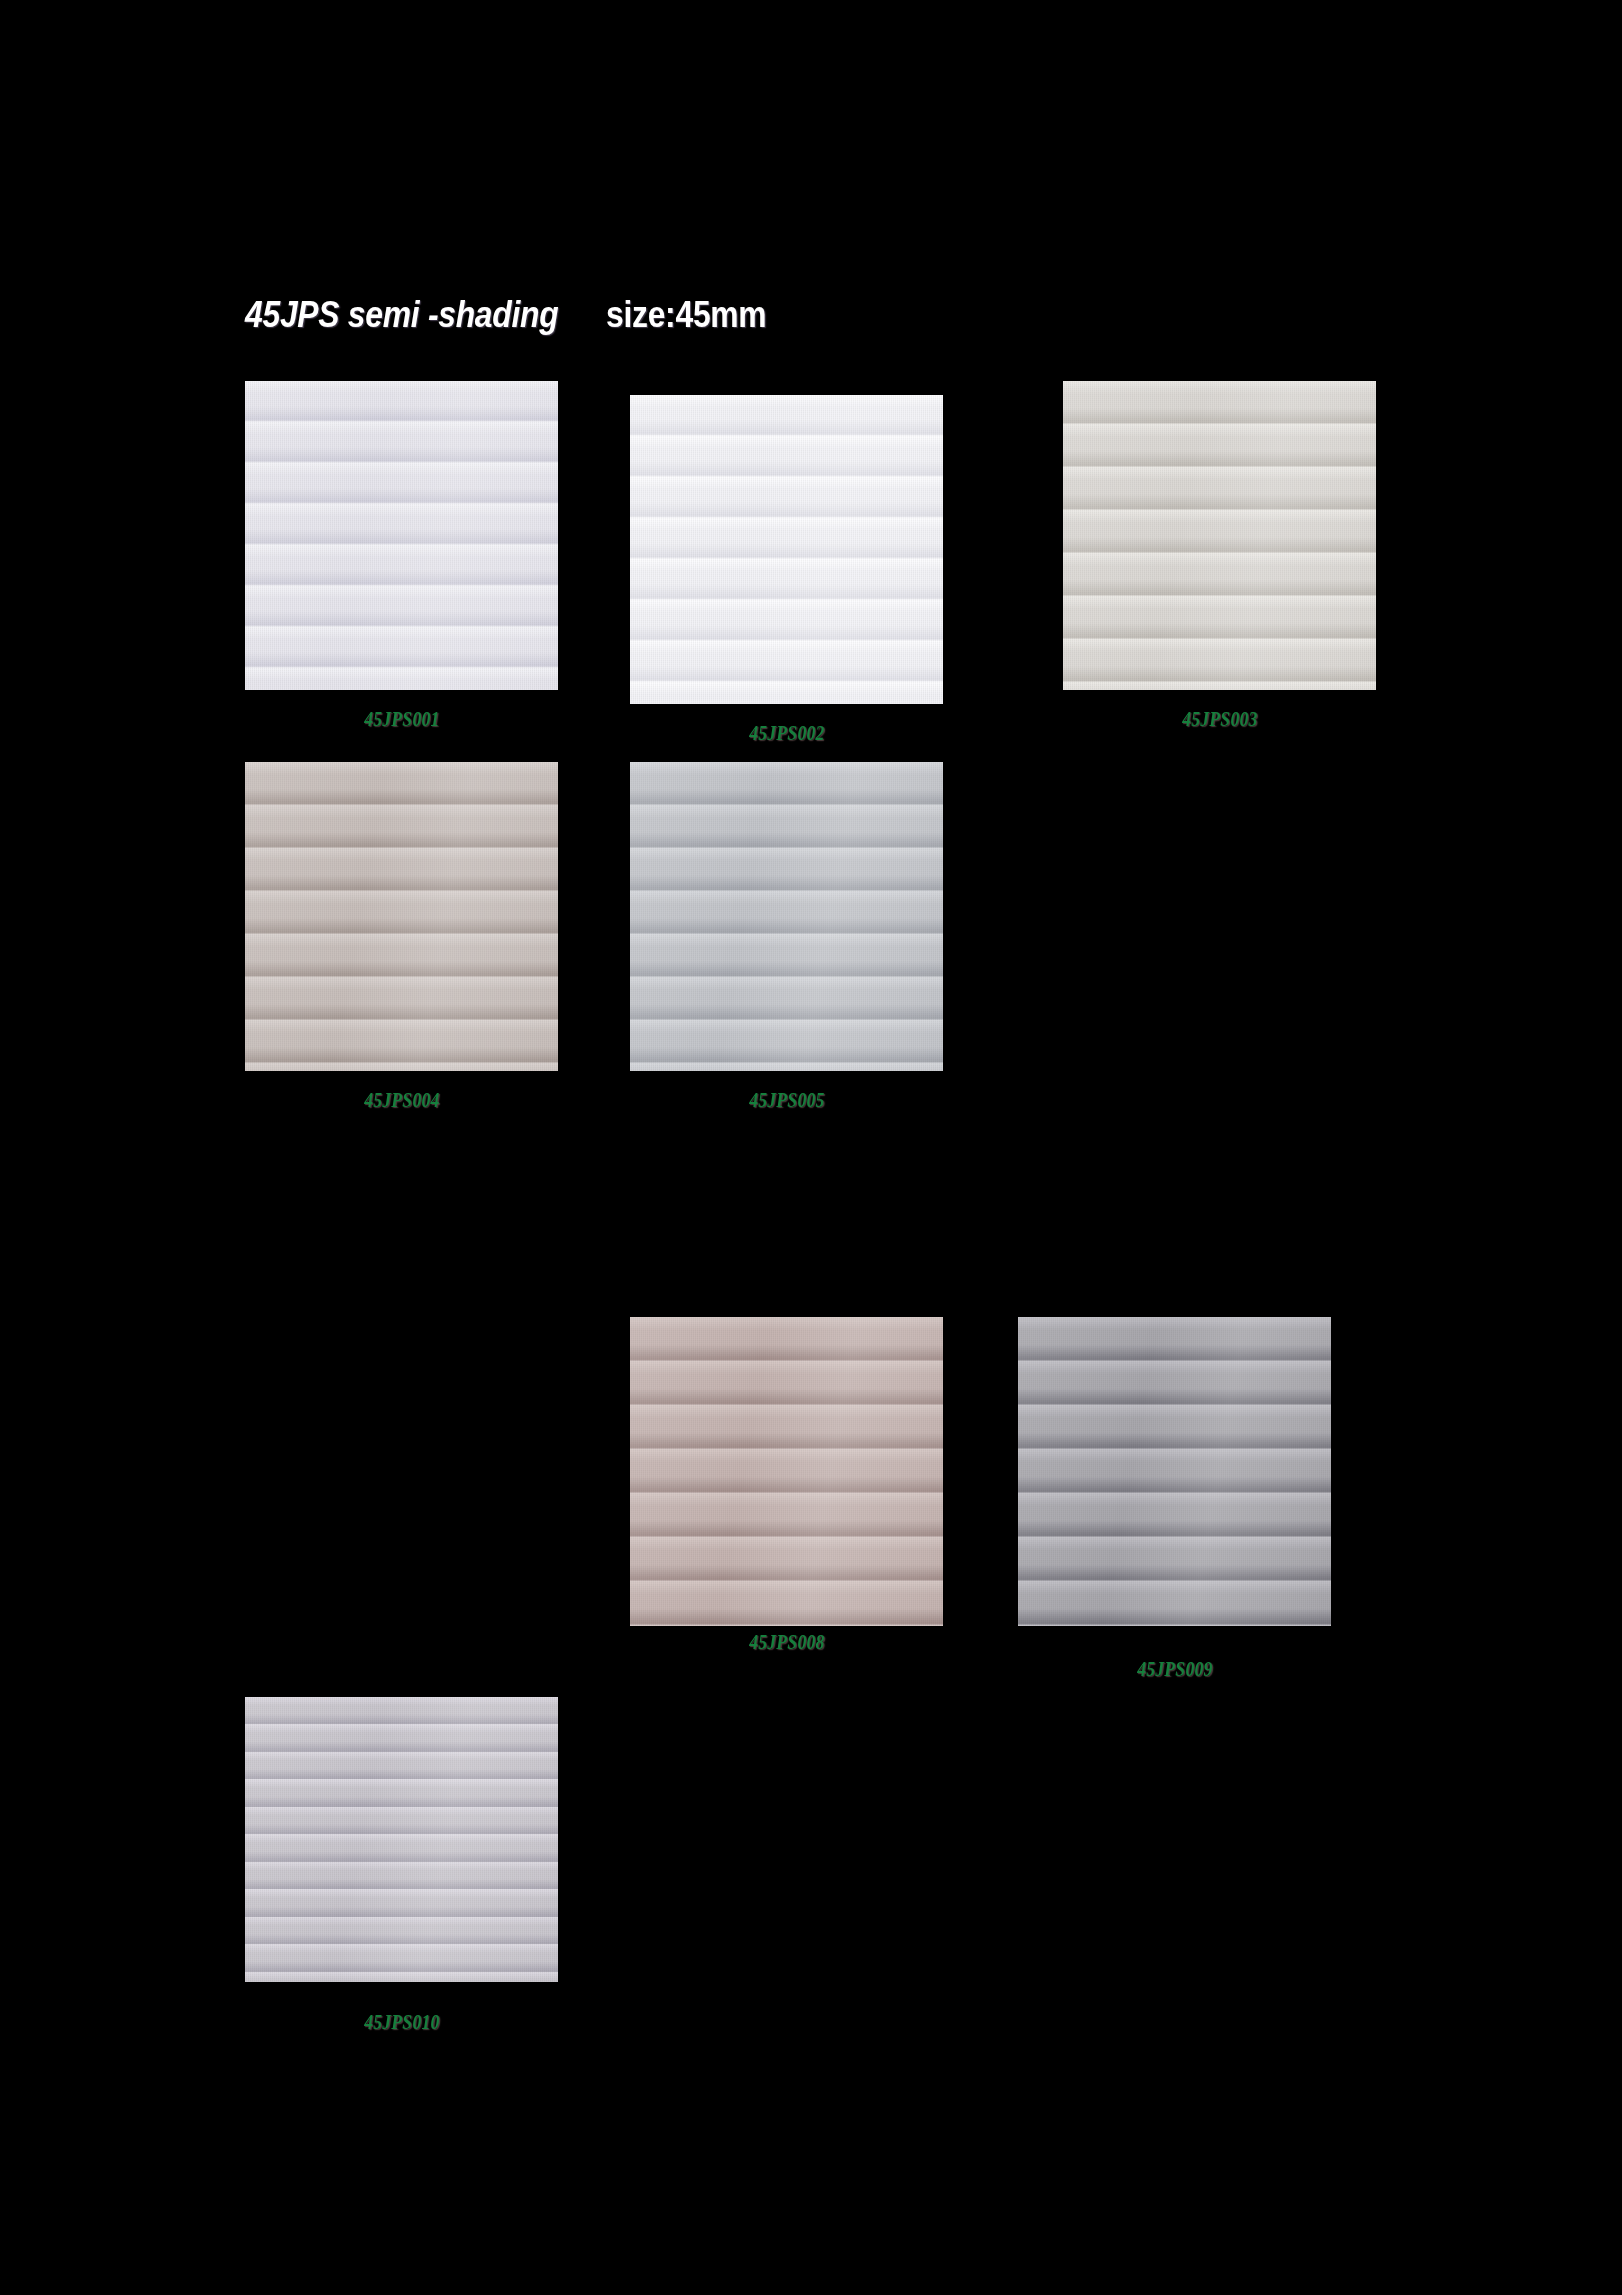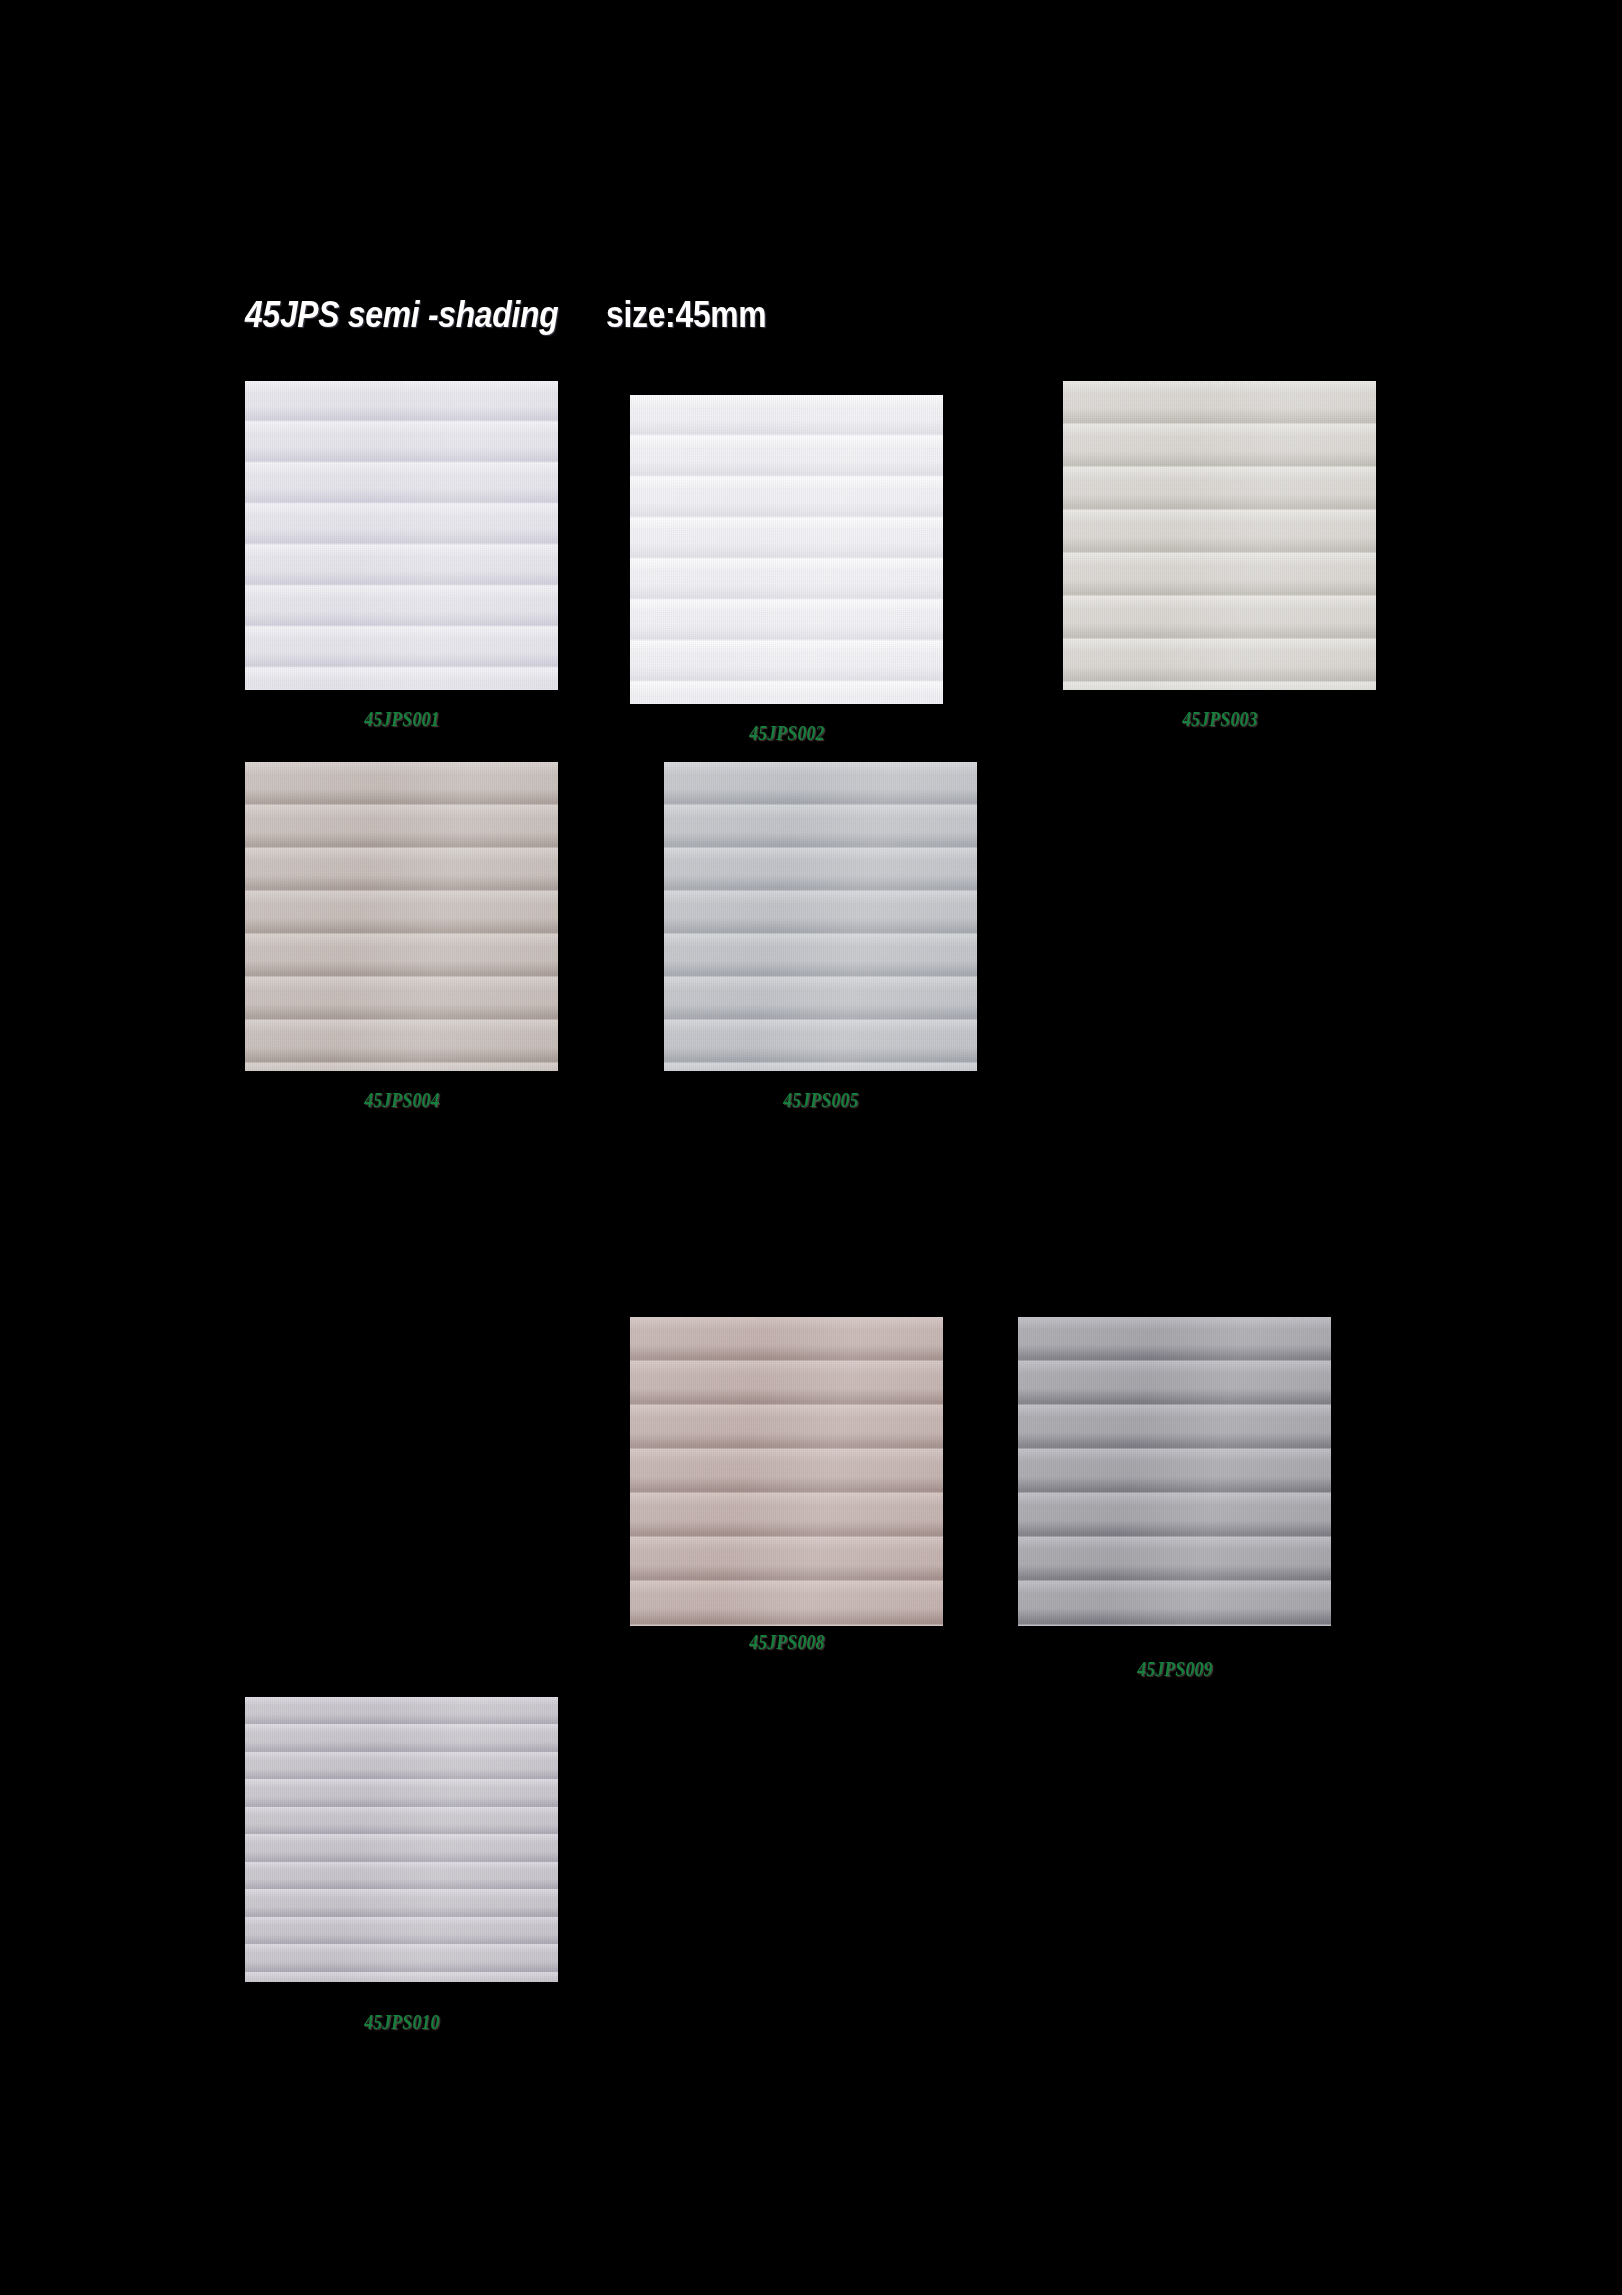--- a/index.html
+++ b/index.html
@@ -168,21 +168,21 @@
       <div class="swatch" style="height: 309px;">
         <div class="tint" style="background: rgb(200, 191, 187);"></div>
         <div class="pleats" style="background-image: repeating-linear-gradient(rgb(217, 210, 207) 0px, rgb(200, 191, 187) 13px, rgb(200, 191, 187) 27px, rgb(171, 159, 154) 40px, rgb(171, 159, 154) 42px, rgb(217, 210, 207) 43px);"></div>
         <div class="weave"></div>
         <div class="sheen"></div>
       </div>
       <div class="cap-wrap" style="top: 328px; left: 0px;">
         <div class="caption"><span>45JPS004</span></div>
       </div>
     </div>
-    <div class="cell" style="left: 664px; top: 762px; border-radius: 27px;">
+    <div class="cell" style="left: 630px; top: 762px; border-radius: 27px;">
       <div class="swatch" style="height: 309px;">
         <div class="tint" style="background: rgb(195, 197, 202);"></div>
         <div class="pleats" style="background-image: repeating-linear-gradient(rgb(214, 216, 220) 0px, rgb(195, 197, 202) 13px, rgb(195, 197, 202) 27px, rgb(167, 170, 177) 40px, rgb(167, 170, 177) 42px, rgb(214, 216, 220) 43px);"></div>
         <div class="weave"></div>
         <div class="sheen"></div>
       </div>
       <div class="cap-wrap" style="top: 328px; left: 0px;">
         <div class="caption"><span>45JPS005</span></div>
       </div>
     </div>

